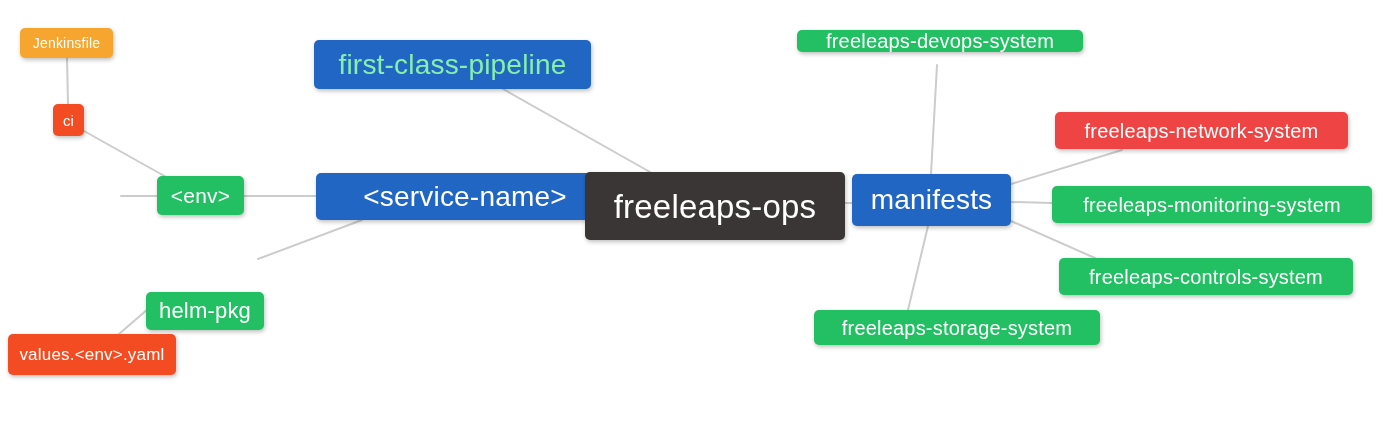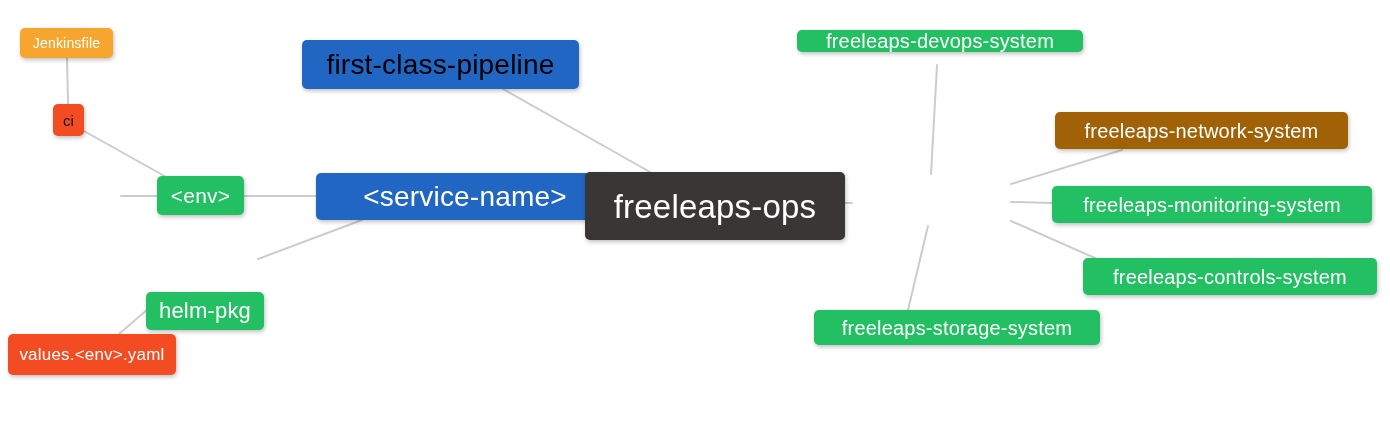--- a/index.html
+++ b/index.html
@@ -53,25 +53,26 @@
       <line x1="566" y1="202" x2="585" y2="202" stroke="#cccccc" stroke-width="2" stroke-linecap="round"></line>
       <line x1="845" y1="203" x2="852" y2="203" stroke="#cccccc" stroke-width="2" stroke-linecap="round"></line>
       <line x1="931" y1="174" x2="937" y2="65" stroke="#cccccc" stroke-width="2" stroke-linecap="round"></line>
       <line x1="1011" y1="184" x2="1122" y2="150" stroke="#cccccc" stroke-width="2" stroke-linecap="round"></line>
       <line x1="1011" y1="202" x2="1052" y2="203" stroke="#cccccc" stroke-width="2" stroke-linecap="round"></line>
       <line x1="1011" y1="221" x2="1095" y2="258" stroke="#cccccc" stroke-width="2" stroke-linecap="round"></line>
       <line x1="928" y1="226" x2="908" y2="310" stroke="#cccccc" stroke-width="2" stroke-linecap="round"></line>
     </svg>
 
   <div class="node" style="left: 20px; top: 28px; width: 93px; height: 30px; font-size: 14px; background: rgb(246, 166, 46); color: rgb(255, 255, 255);">Jenkinsfile</div>
-  <div class="node" style="left: 53px; top: 104px; width: 31px; height: 32px; font-size: 15px; background: rgb(244, 76, 34); color: #0f172a; text-align: right;">ci</div>
+  <div class="node" style="left: 53px; top: 104px; width: 31px; height: 32px; font-size: 15px; background: rgb(244, 76, 34); color: #ffffff; text-align: right;">ci</div>
   <div class="node" style="left: 157px; top: 176px; width: 87px; height: 39px; font-size: 21px; background: rgb(34, 192, 99); color: rgb(255, 255, 255);">&lt;env&gt;</div>
   <div class="node" style="left: 146px; top: 258px; width: 118px; height: 38px; font-size: 22px; background: rgb(34, 192, 99); color: rgb(255, 255, 255); margin-top: 34px;">helm-pkg</div>
   <div class="node" style="left: 8px; top: 334px; width: 168px; height: 41px; font-size: 17px; background: rgb(244, 76, 34); color: rgb(255, 255, 255);">values.&lt;env&gt;.yaml</div>
-  <div class="node" style="left: 302px; top: 40px; width: 277px; height: 49px; font-size: 28px; background: rgb(33, 102, 194); color: #000000;">first-class-pipeline</div>
+  <div class="node" style="left: 314px; top: 40px; width: 277px; height: 49px; font-size: 28px; background: rgb(33, 102, 194); color: #86efac;">first-class-pipeline</div>
   <div class="node" style="left: 316px; top: 173px; width: 298px; height: 47px; font-size: 28px; background: rgb(33, 102, 194); color: rgb(255, 255, 255);">&lt;service-name&gt;</div>
   <div class="node" style="left: 585px; top: 172px; width: 260px; height: 68px; font-size: 33px; background: rgb(58, 54, 54); color: rgb(255, 255, 255);">freeleaps-ops</div>
+  <div class="node" style="left: 852px; top: 174px; width: 159px; height: 52px; font-size: 28px; background: rgb(33, 102, 194); color: rgb(255, 255, 255);">manifests</div>
   <div class="node" style="left: 797px; top: 30px; width: 286px; height: 22px; font-size: 20px; background: rgb(34, 192, 99); color: rgb(255, 255, 255);">freeleaps-devops-system</div>
-  <div class="node" style="left: 1055px; top: 112px; width: 293px; height: 37px; font-size: 20px; background: #a16207; color: rgb(255, 255, 255);">freeleaps-network-system</div>
+  <div class="node" style="left: 1055px; top: 112px; width: 293px; height: 37px; font-size: 20px; background: #ef4444; color: rgb(255, 255, 255);">freeleaps-network-system</div>
   <div class="node" style="left: 1052px; top: 186px; width: 320px; height: 37px; font-size: 20px; background: rgb(34, 192, 99); color: rgb(255, 255, 255);">freeleaps-monitoring-system</div>
-  <div class="node" style="left: 1059px; top: 258px; width: 294px; height: 37px; font-size: 20px; background: rgb(34, 192, 99); color: rgb(255, 255, 255); margin-left: 24px;">freeleaps-controls-system</div>
+  <div class="node" style="left: 1059px; top: 258px; width: 294px; height: 37px; font-size: 20px; background: rgb(34, 192, 99); color: rgb(255, 255, 255);">freeleaps-controls-system</div>
   <div class="node" style="left: 814px; top: 310px; width: 286px; height: 35px; font-size: 20px; background: rgb(34, 192, 99); color: rgb(255, 255, 255);">freeleaps-storage-system</div>
 </div>
 
 </body></html>

